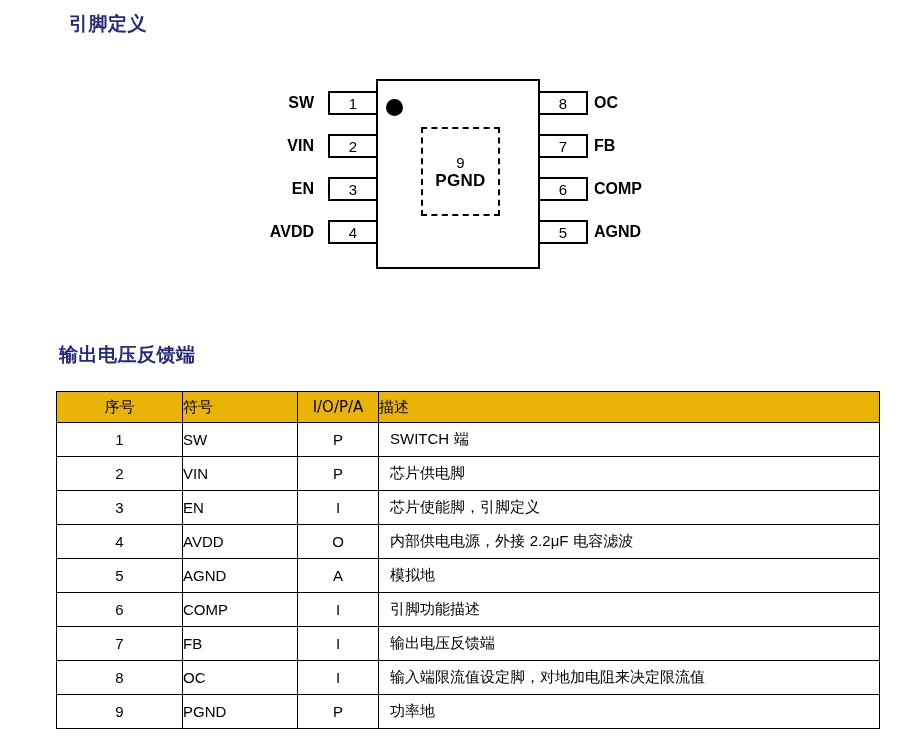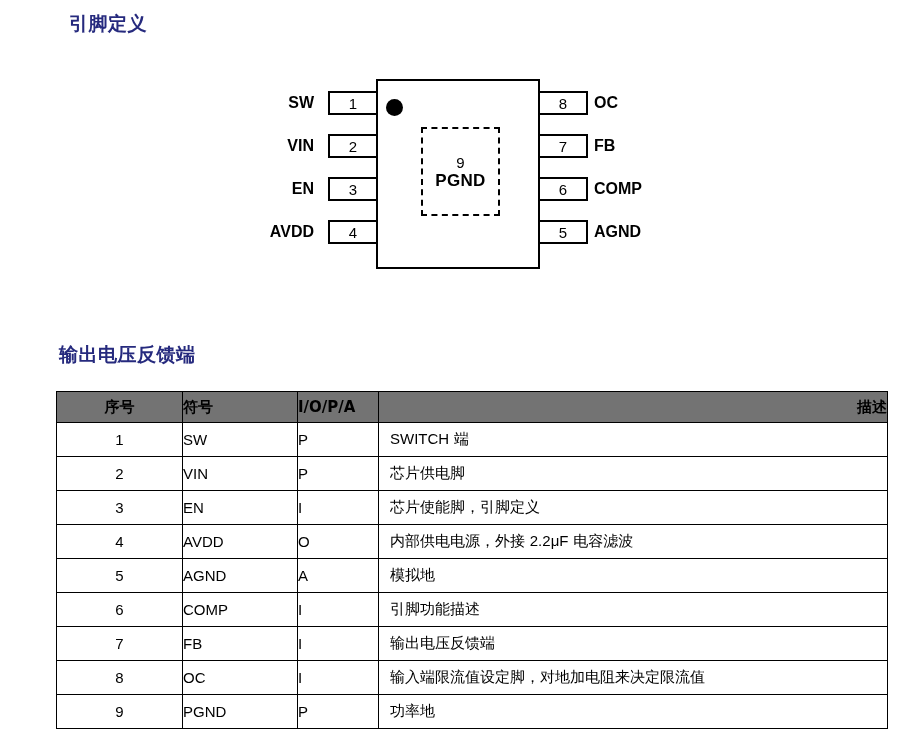--- a/index.html
+++ b/index.html
@@ -134,30 +134,30 @@
     font-size: 15px;
   }
   #pin-table th, #pin-table td {
     border: 1px solid #000;
     padding: 0;
     height: 33px;
     vertical-align: middle;
     font-weight: normal;
   }
   #pin-table thead th {
-    background: #737373;
+    background: #eab308;
     font-family: "DejaVu Sans", "Liberation Sans", sans-serif;
-    font-weight: bold;
+    font-weight: normal;
     height: 30px;
     text-align: center;
     font-size: 15px;
   }
   #pin-table .col-no   { width: 125px; text-align: center; }
   #pin-table .col-sym  { width: 114px; text-align: left; }
-  #pin-table .col-type { width: 80px;  text-align: left; }
+  #pin-table .col-type { width: 80px;  text-align: center; }
   #pin-table .col-desc { width: 500px; text-align: left; padding-left: 11px; }
   #pin-table td.col-desc {
     font-family: "DejaVu Serif", "Liberation Serif", serif;
     font-size: 15px;
   }
   #pin-table td.col-desc .latin {
     font-family: "Liberation Sans", "DejaVu Sans", sans-serif;
   }
 </style>
 </head>
@@ -215,21 +215,21 @@
 </div>
 
 <div class="section-heading" id="heading-pin-function">输出电压反馈端</div>
 
 <table id="pin-table">
   <thead>
     <tr>
       <th class="col-no">序号</th>
       <th class="col-sym">符号</th>
       <th class="col-type">I/O/P/A</th>
-      <th class="col-desc" style="text-align:right;padding-left:8px">描述</th>
+      <th class="col-desc" style="text-align:left;padding-left:0">描述</th>
     </tr>
   </thead>
   <tbody>
       <tr>
         <td class="col-no">1</td>
         <td class="col-sym">SW</td>
         <td class="col-type">P</td>
         <td class="col-desc"><span class="latin">SWITCH</span> 端</td>
       </tr>
       <tr>

